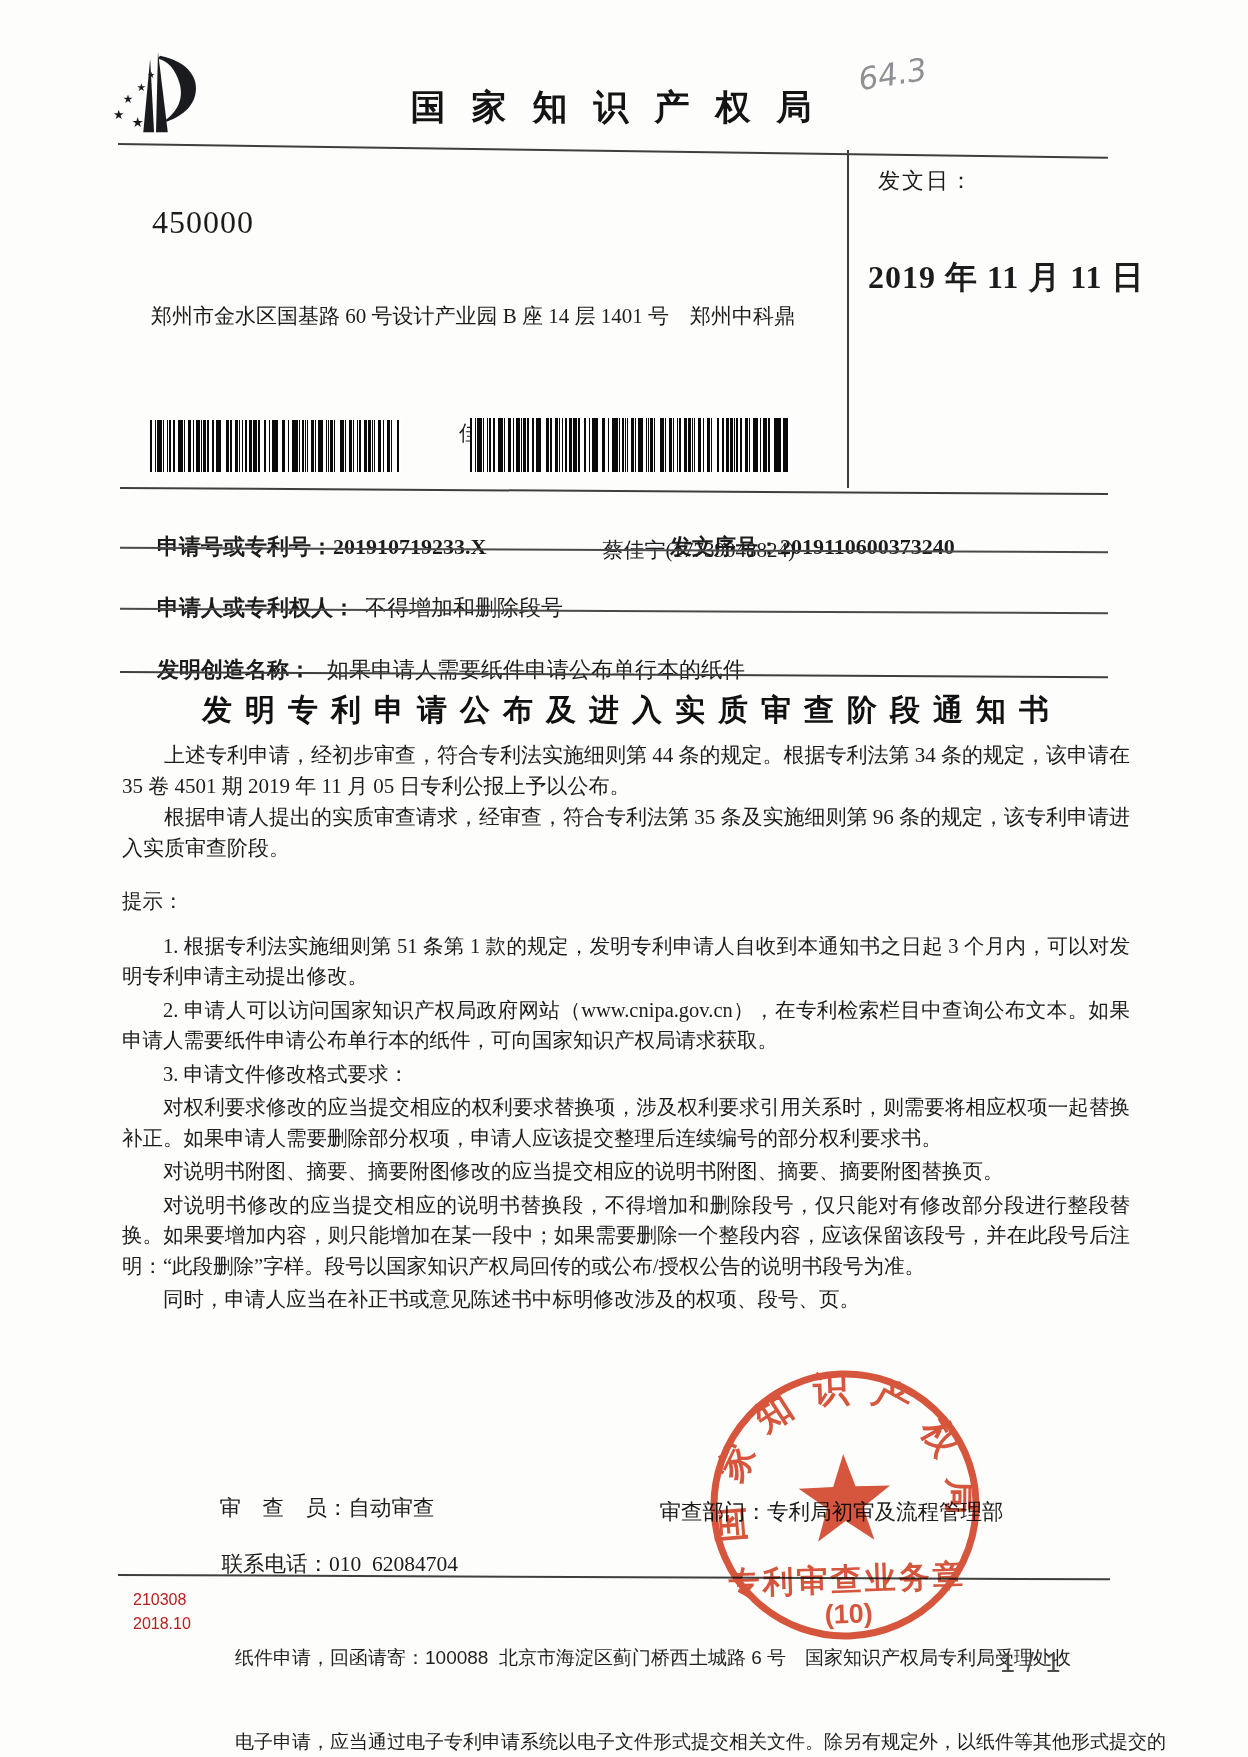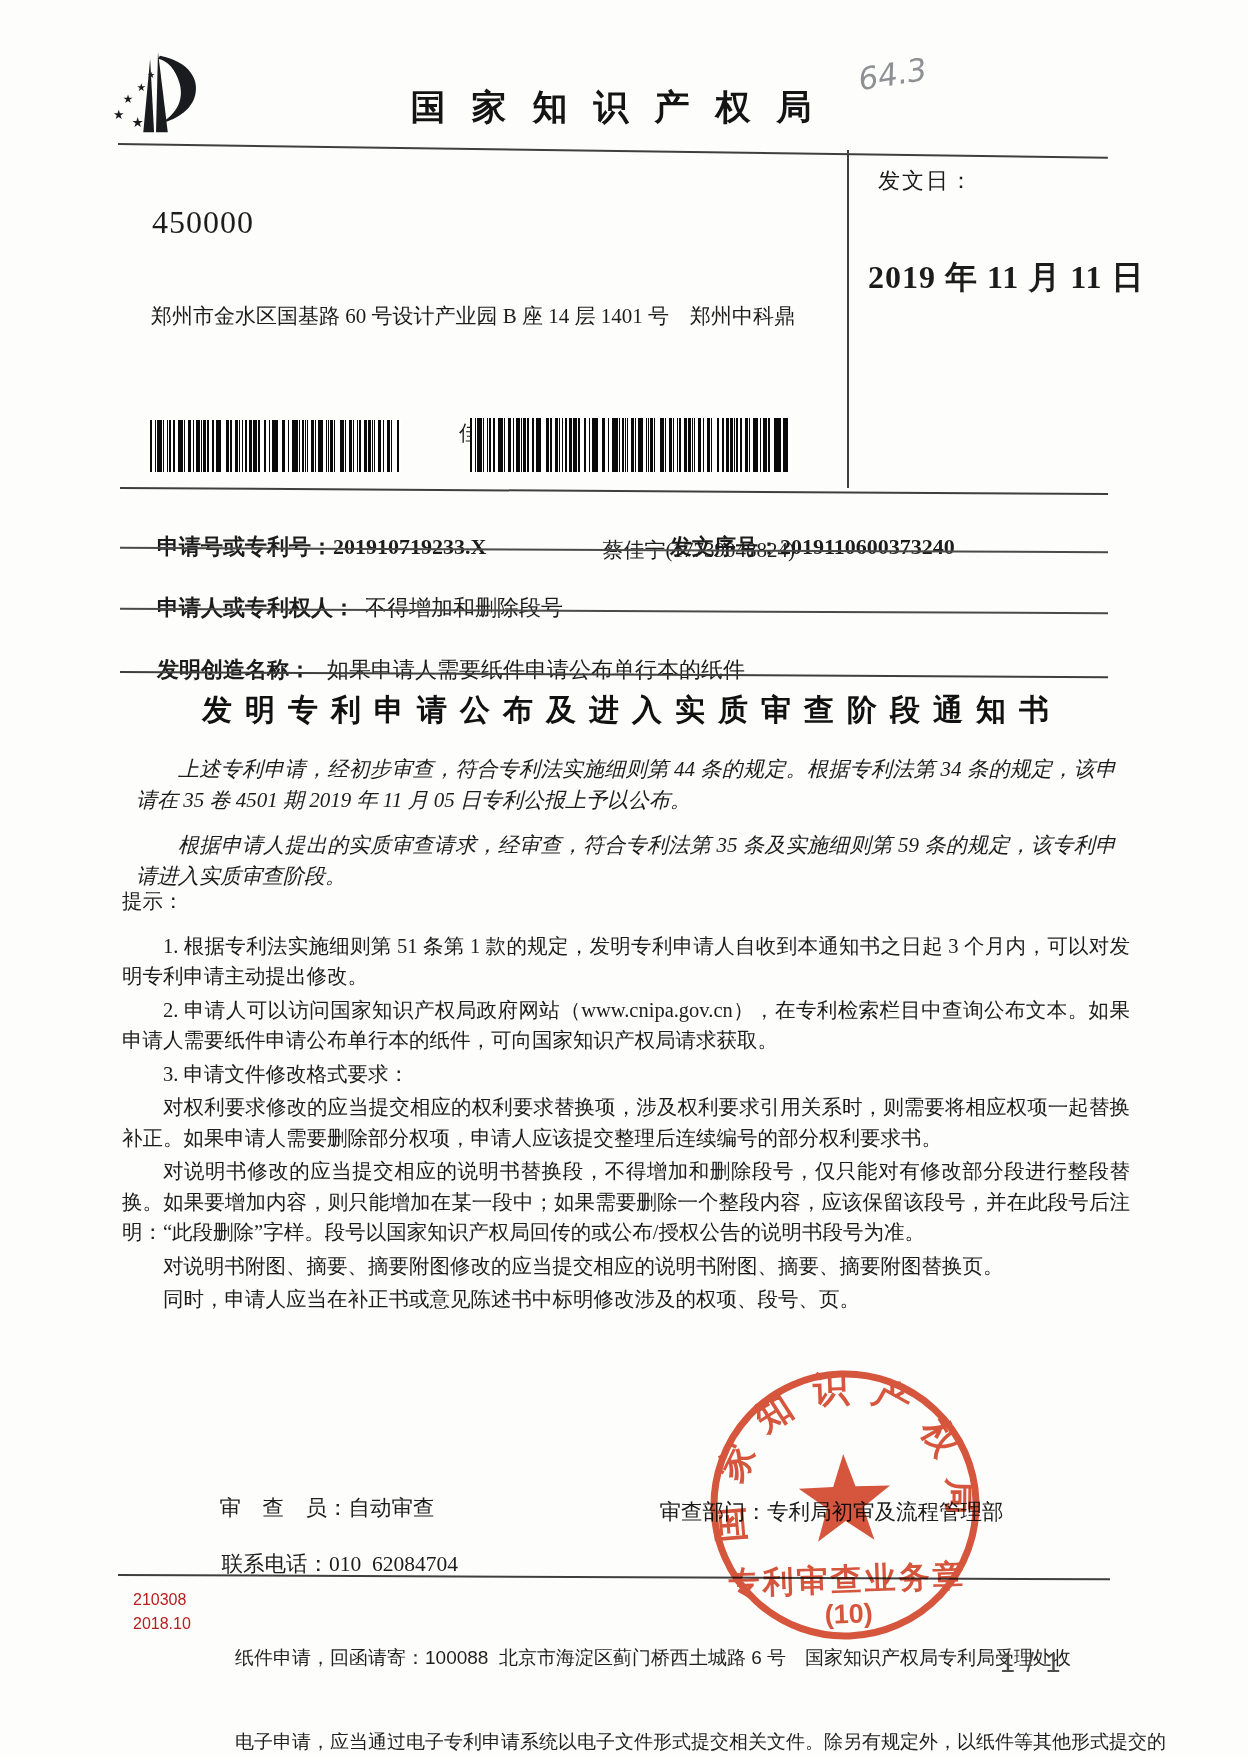--- a/index.html
+++ b/index.html
@@ -30,21 +30,21 @@
 
   .frow{font-size:22px;white-space:pre;}
   .frow .lab{font-weight:600;}
   .frow .val{font-weight:700;}
   .plain{font-weight:400 !important;}
 
   .doc-title{top:690px;left:0;width:100%;text-align:center;font-size:30px;font-weight:700;
              letter-spacing:13px;color:#111;margin-left:8px;}
 
   .bodytext{top:740px;left:122px;width:1008px;font-size:21px;line-height:31px;text-align:justify;}
-  .bodytext p{margin:14px;text-indent:2em;font-style:italic;}
+  .bodytext p{margin:0;text-indent:2em;}
   .tips{top:886px;left:122px;width:1008px;font-size:20.5px;line-height:30.5px;text-align:justify;}
   .tips .tips-head{text-indent:0;margin:0 0 14px 0;}
   .tips p{margin:3px 0;text-indent:2em;}
 
   .sig{font-size:21.5px;white-space:pre;}
   .foot-code{font-family:"Liberation Sans","DejaVu Sans",sans-serif;font-size:16px;color:#b91c1c;line-height:24px;}
   .foot-text{font-family:"Liberation Sans","DejaVu Sans",sans-serif;font-size:19px;color:#1f1f1f;
              line-height:28px;white-space:pre;}
   .pagenum{font-family:"Liberation Sans","DejaVu Sans",sans-serif;font-size:27px;color:#4c4c4c;letter-spacing:2px;}
 
@@ -107,31 +107,31 @@
   <div class="abs frow" style="left:135px;top:629px;">
     <span class="lab">发明创造名称：</span><span class="val plain" style="margin-left:16px;">如果申请人需要纸件申请公布单行本的纸件</span>
   </div>
 
   <div class="abs rule" style="left:120px;top:671px;width:988px;transform:rotate(0.3deg);"></div>
 
   <div class="abs doc-title hei">发明专利申请公布及进入实质审查阶段通知书</div>
 
   <div class="abs bodytext">
     <p>上述专利申请，经初步审查，符合专利法实施细则第 44 条的规定。根据专利法第 34 条的规定，该申请在 35 卷 4501 期 2019 年 11 月 05 日专利公报上予以公布。</p>
-    <p>根据申请人提出的实质审查请求，经审查，符合专利法第 35 条及实施细则第 59 条的规定，该专利申请进入实质审查阶段。</p>
+    <p>根据申请人提出的实质审查请求，经审查，符合专利法第 35 条及实施细则第 96 条的规定，该专利申请进入实质审查阶段。</p>
   </div>
 
   <div class="abs tips">
     <p class="tips-head">提示：</p>
     <p>1. 根据专利法实施细则第 51 条第 1 款的规定，发明专利申请人自收到本通知书之日起 3 个月内，可以对发明专利申请主动提出修改。</p>
     <p>2. 申请人可以访问国家知识产权局政府网站（www.cnipa.gov.cn），在专利检索栏目中查询公布文本。如果申请人需要纸件申请公布单行本的纸件，可向国家知识产权局请求获取。</p>
     <p>3. 申请文件修改格式要求：</p>
     <p>对权利要求修改的应当提交相应的权利要求替换项，涉及权利要求引用关系时，则需要将相应权项一起替换补正。如果申请人需要删除部分权项，申请人应该提交整理后连续编号的部分权利要求书。</p>
+    <p>对说明书附图、摘要、摘要附图修改的应当提交相应的说明书附图、摘要、摘要附图替换页。</p>
     <p>对说明书修改的应当提交相应的说明书替换段，不得增加和删除段号，仅只能对有修改部分段进行整段替换。如果要增加内容，则只能增加在某一段中；如果需要删除一个整段内容，应该保留该段号，并在此段号后注明：“此段删除”字样。段号以国家知识产权局回传的或公布/授权公告的说明书段号为准。</p>
-    <p>对说明书附图、摘要、摘要附图修改的应当提交相应的说明书附图、摘要、摘要附图替换页。</p>
     <p>同时，申请人应当在补正书或意见陈述书中标明修改涉及的权项、段号、页。</p>
   </div>
 
   <div class="abs sig" style="left:198px;top:1468px;">
     <span>审　查　员：</span><span>自动审查</span>
   </div>
   <div class="abs sig" style="left:638px;top:1472px;">
     <span>审查部门：</span><span>专利局初审及流程管理部</span>
   </div>
   <div class="abs sig" style="left:200px;top:1524px;">

